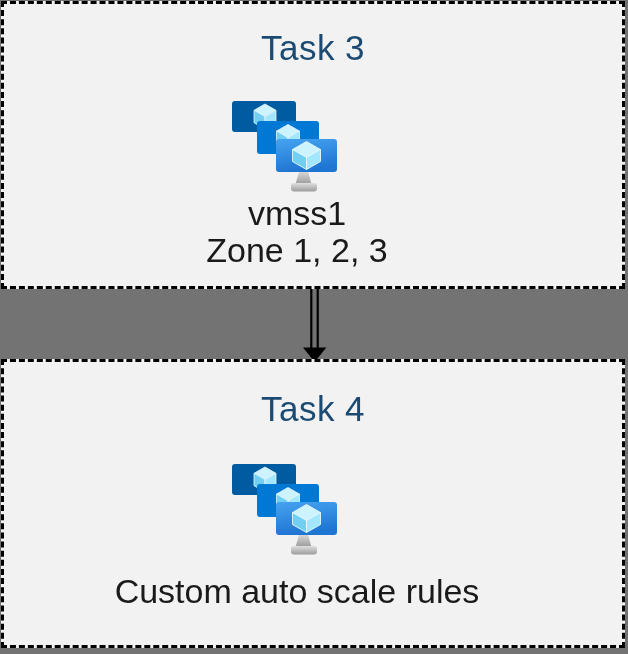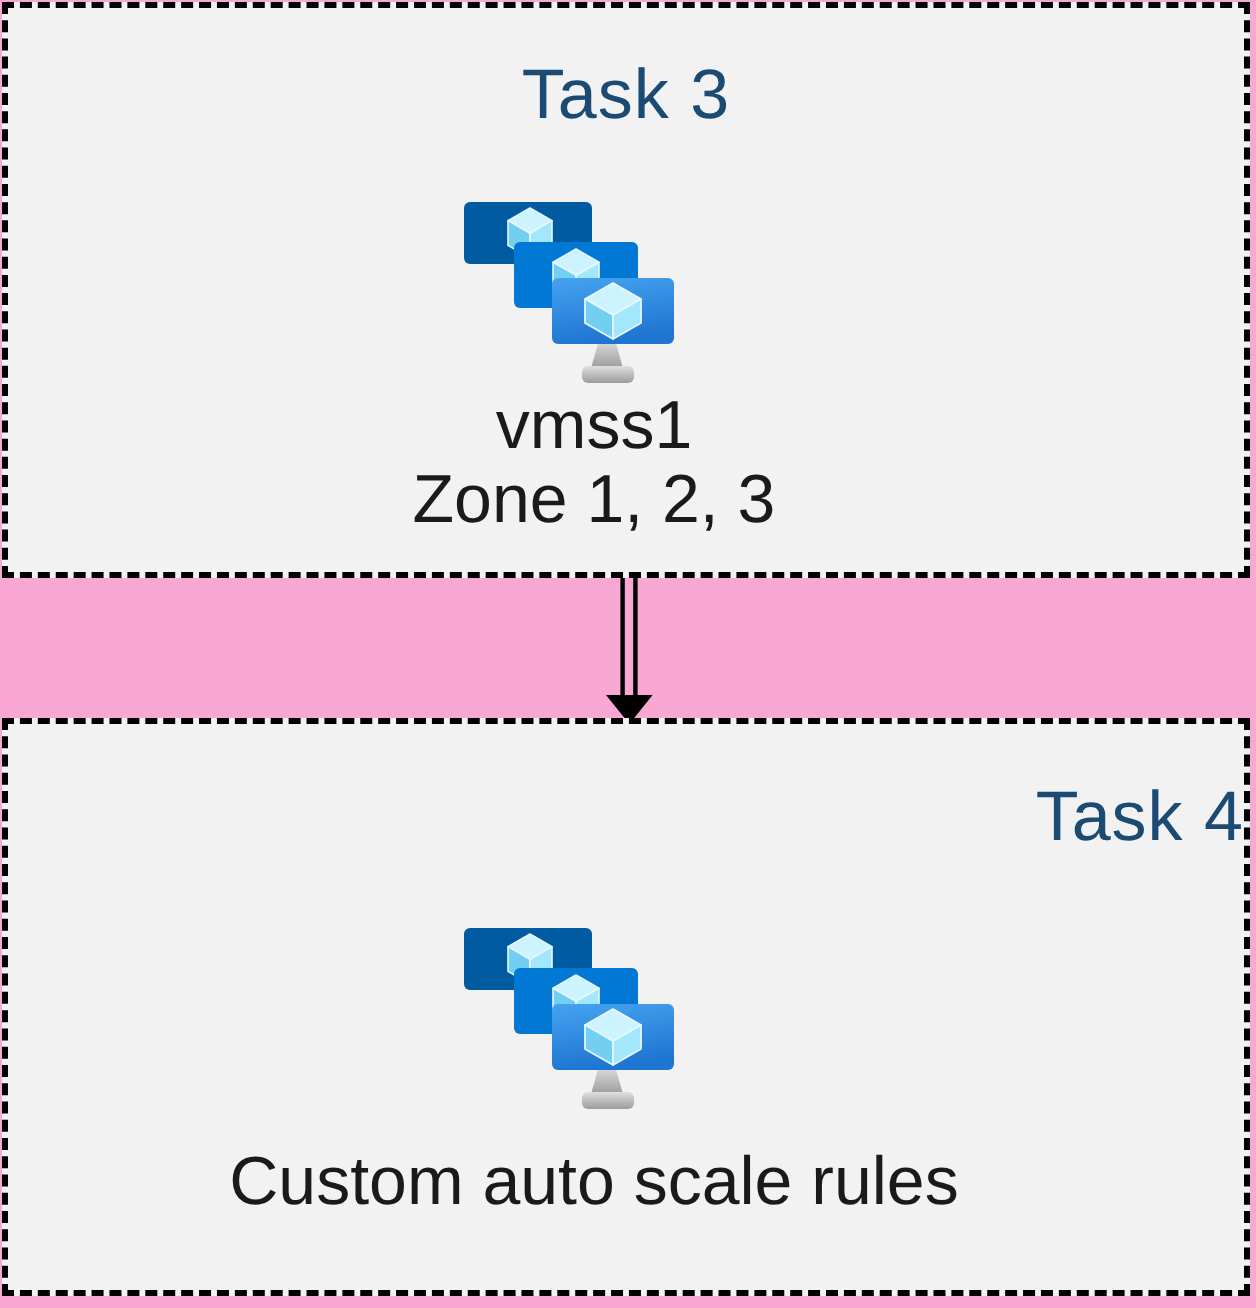--- a/index.html
+++ b/index.html
@@ -5,21 +5,21 @@
   html, body {
     margin: 0;
     padding: 0;
     background: #ffffff;
     font-family: "Liberation Sans", sans-serif;
   }
   .canvas {
     position: relative;
     width: 628px;
     height: 654px;
-    background: #f9a8d4;
+    background: #737373;
     overflow: hidden;
   }
   .task-box {
     position: absolute;
     left: 1px;
     width: 624px;
     background: #f2f2f2;
     border: 3px dashed #000000;
     box-sizing: border-box;
   }
@@ -30,21 +30,21 @@
     position: absolute;
     left: 0;
     width: 100%;
     text-align: center;
     font-size: 35px;
     letter-spacing: 0.5px;
     color: #1b4a72;
     line-height: 42px;
   }
   .box-task3 .box-title { top: 23px; }
-  .box-task4 .box-title { top: 26px; text-align: right; }
+  .box-task4 .box-title { top: 26px; }
 
   .vmss-icon-wrap {
     position: absolute;
     left: 228px;
     width: 105px;
     height: 93px;
   }
   .box-task3 .vmss-icon-wrap { top: 95px; }
   .box-task4 .vmss-icon-wrap { top: 100px; }
 

